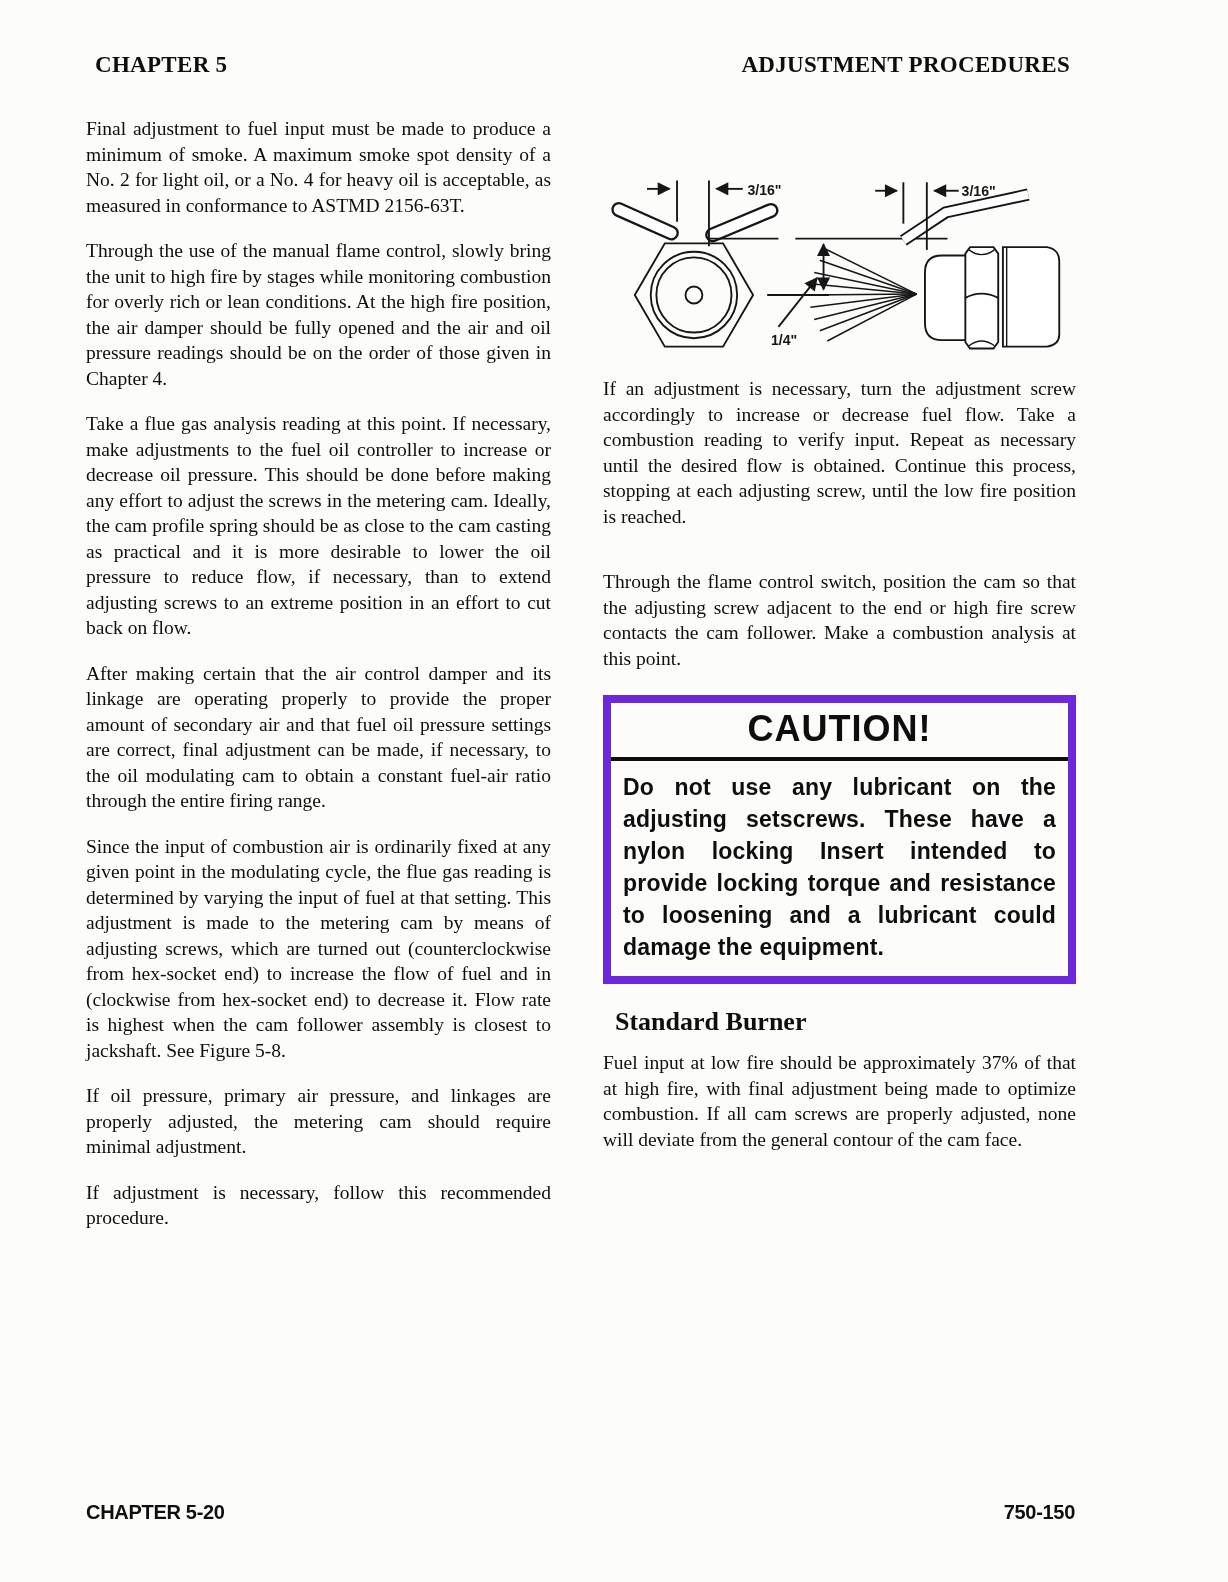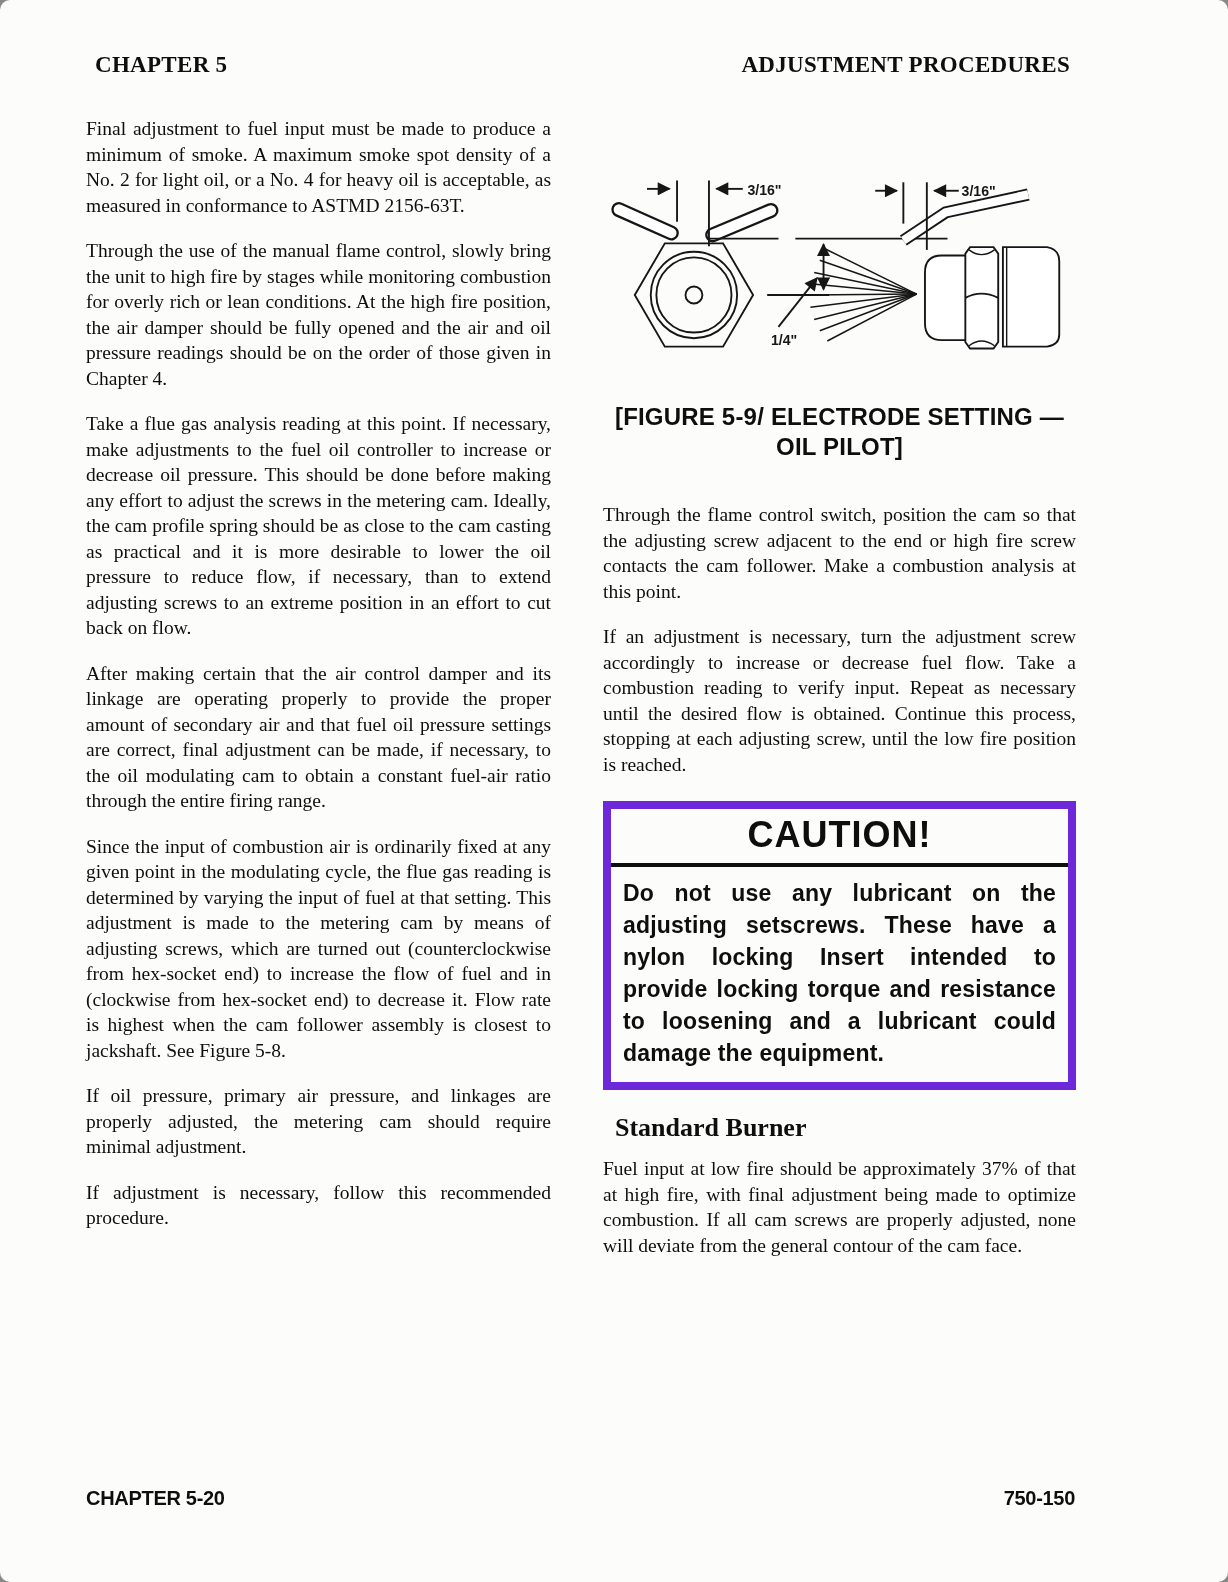--- a/index.html
+++ b/index.html
@@ -5,21 +5,20 @@
   html, body { margin: 0; padding: 0; background: #888; }
   * { box-sizing: border-box; }
   .page {
     position: relative;
     width: 1228px;
     height: 1582px;
     margin: 0 auto;
     background: #fcfcfa;
     color: #0e0e0e;
     overflow: hidden;
-    border-radius: 10px;
   }
   .page-header {
     display: flex;
     justify-content: space-between;
     padding: 52px 158px 0 95px;
     font-family: "Liberation Serif", serif;
     font-weight: bold;
     font-size: 23px;
     letter-spacing: 0.3px;
   }
@@ -76,21 +75,21 @@
     font-size: 26px;
     line-height: 32px;
     margin: 12px;
   }
   .section-heading.first { margin-top: 22px; }
   .section-par { margin-top: 8px; }
   .page-footer {
     position: absolute;
     left: 86px;
     right: 153px;
-    bottom: 72px;
+    bottom: 58px;
     display: flex;
     justify-content: space-between;
     font-family: "Liberation Sans", sans-serif;
     font-weight: bold;
     font-size: 20px;
     letter-spacing: -0.3px;
   }
   svg text {
     font-family: "Liberation Sans", sans-serif;
     font-weight: bold;
@@ -187,28 +186,24 @@
             <line x1="338" y1="28" x2="338" y2="100"></line>
             <line x1="283" y1="37" x2="306" y2="37" marker-end="url(#arw)"></line>
             <line x1="372" y1="37" x2="346" y2="37" marker-end="url(#arw)"></line>
           </g>
 
           <text x="147" y="41">3/16"</text>
           <text x="375" y="43">3/16"</text>
           <text x="172" y="201">1/4"</text>
         </svg>
 
-        <div class="figure-caption">
-          <div>[FIGURE 5-9/ ELECTRODE SETTING —</div>
-          <div>OIL PILOT]</div>
-        </div>
       </div>
 
+      <p class="body-par">If an adjustment is necessary, turn the adjustment screw accordingly to increase or decrease fuel flow. Take a combustion reading to verify input. Repeat as necessary until the desired flow is obtained. Continue this process, stopping at each adjusting screw, until the low fire position is reached.</p>
       <p class="body-par first-right-par">Through the flame control switch, position the cam so that the adjusting screw adjacent to the end or high fire screw contacts the cam follower. Make a combustion analysis at this point.</p>
-      <p class="body-par">If an adjustment is necessary, turn the adjustment screw accordingly to increase or decrease fuel flow. Take a combustion reading to verify input. Repeat as necessary until the desired flow is obtained. Continue this process, stopping at each adjusting screw, until the low fire position is reached.</p>
 
       <div class="caution-box">
         <div class="caution-title">CAUTION!</div>
         <div class="caution-body">Do not use any lubricant on the adjusting setscrews. These have a nylon locking Insert intended to provide locking torque and resistance to loosening and a lubricant could damage the equipment.</div>
       </div>
 
       <h3 class="section-heading first">Standard Burner</h3>
       <p class="body-par section-par">Fuel input at low fire should be approximately 37% of that at high fire, with final adjustment being made to optimize combustion. If all cam screws are properly adjusted, none will deviate from the general contour of the cam face.</p>
 
     </div>

